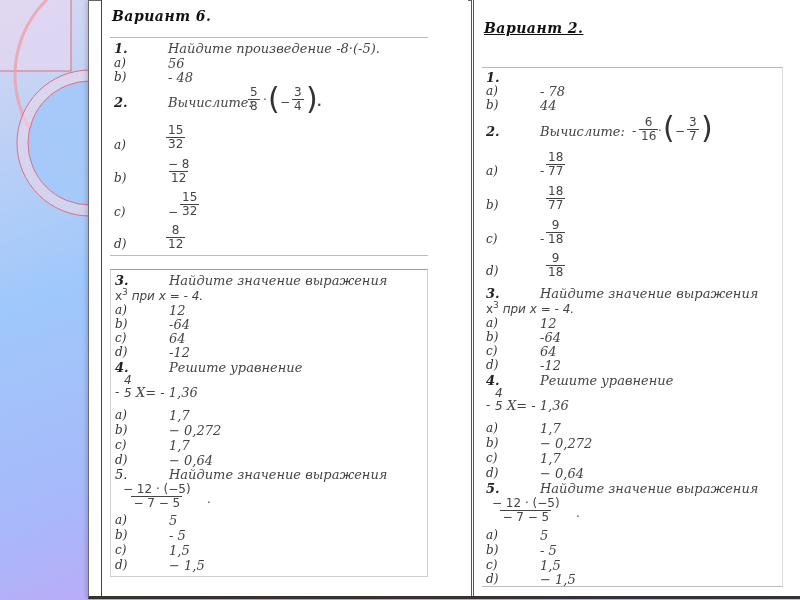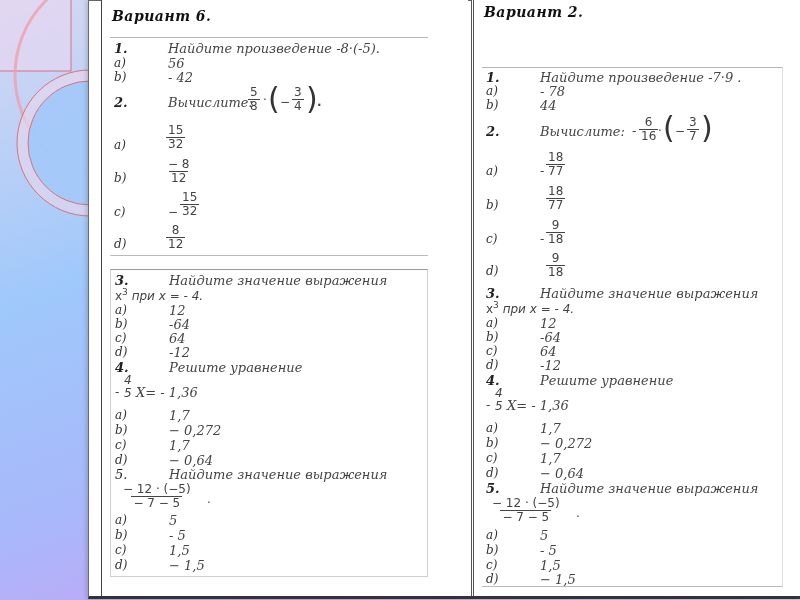--- a/index.html
+++ b/index.html
@@ -66,21 +66,21 @@
 
   <div class="col col1">
     <div class="variant-title" style="left:10px; top:8px;">Вариант 6.</div>
 
     <div class="block" style="left:8px; top:37px; width:318px; height:217px; border-bottom:1px solid #bbb;">
       <div class="num" style="top:3px;">1.</div>
       <div class="txt" style="top:3px;">Найдите произведение  -8·(-5).</div>
       <div class="lbl" style="top:18px;">a)</div>
       <div class="val" style="top:18px;">56</div>
       <div class="lbl" style="top:32px;">b)</div>
-      <div class="val" style="top:32px;">- 42</div>
+      <div class="val" style="top:32px;">- 48</div>
 
       <div class="num" style="top:57px;">2.</div>
       <div class="txt" style="top:57px;">Вычислите:</div>
       <div class="frac" style="left:138px; top:48px;">
         <span class="n">5</span>
         <span class="d">8</span>
       </div>
       <div class="math" style="left:153px; top:55px;">·</div>
       <div class="paren" style="left:158px; top:46px;">(</div>
       <div class="math" style="left:170px; top:57px;">−</div>
@@ -158,25 +158,24 @@
       <div class="lbl" style="top:258px;">b)</div>
       <div class="val" style="top:258px;">- 5</div>
       <div class="lbl" style="top:273px;">c)</div>
       <div class="val" style="top:273px;">1,5</div>
       <div class="lbl" style="top:288px;">d)</div>
       <div class="val" style="top:288px;">− 1,5</div>
     </div>
   </div>
 
   <div class="col col2">
-    <div class="variant-title" style="left:10px; top:4px;">Вариант 2.</div>
+    <div class="variant-title" style="left:10px; top:20px;text-decoration:underline;">Вариант 2.</div>
 
     <div class="block" style="left:8px; top:67px; width:300px; height:518px; border-right:1px solid #ddd; border-bottom:1px solid #bbb;">
       <div class="num" style="top:2px;">1.</div>
-      <div class="txt" style="top:2px;">Найдите произведение  -7·9 .</div>
       <div class="lbl" style="top:16px;">a)</div>
       <div class="val" style="top:16px;">- 78</div>
       <div class="lbl" style="top:30px;">b)</div>
       <div class="val" style="top:30px;">44</div>
 
       <div class="num" style="top:56px;">2.</div>
       <div class="txt" style="top:56px;">Вычислите:</div>
       <div class="sign" style="left:150px; top:56px;">-</div>
       <div class="frac" style="left:157px; top:48px;">
         <span class="n">6</span>

